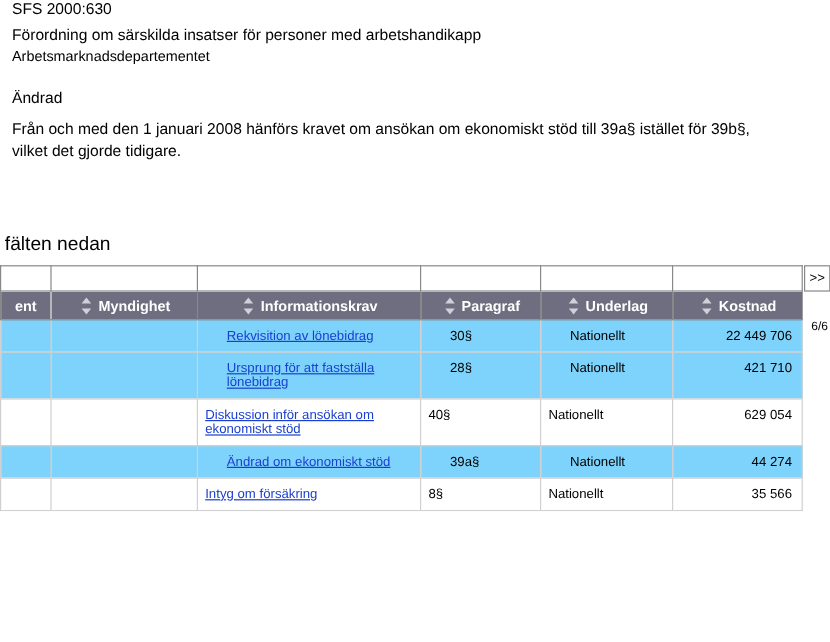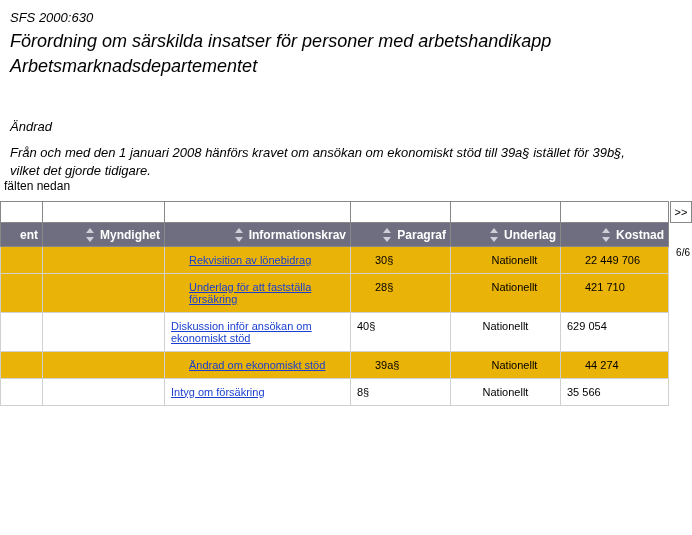--- a/index.html
+++ b/index.html
@@ -1,42 +1,42 @@
 <!DOCTYPE html>
 <html><head>
 <meta charset="utf-8">
 <style>
   * { box-sizing: border-box; margin: 0; padding: 0; }
   body { font-family: Arial, Helvetica, sans-serif; font-size: 12px; color: #000; background: #fff; width: 692px; }
-  .header-block { padding: 10px 10px 0 10px; font-style: italic; }
+  .header-block { padding: 0 10px 0 10px; }
   .sfs-title { font-size: 13px; margin-bottom: 6px; }
-  .sfs-desc { font-size: 18px; margin-bottom: 4px; }
-  .sfs-dept { font-size: 18px; margin-bottom: 42px; }
+  .sfs-desc { font-size: 13px; margin-bottom: 4px; }
+  .sfs-dept { font-size: 12px; margin-bottom: 20px; }
   .changed-label { font-size: 13px; margin-bottom: 10px; }
-  .changed-text { font-size: 13px; max-width: 620px; line-height: 1.35; }
-  .filter-hint { font-size: 12px; padding-left: 4px; line-height: 1.3; margin-bottom: 6px; }
+  .changed-text { font-size: 13px; margin-bottom: 60px; max-width: 620px; line-height: 1.35; }
+  .filter-hint { font-size: 16px; padding-left: 4px; line-height: 1.3; margin-bottom: 6px; }
   .table-wrap { position: relative; }
   table { border-collapse: collapse; width: 668px; table-layout: fixed; }
   col.c1 { width: 42px; }
   col.c2 { width: 122px; }
   col.c3 { width: 186px; }
   col.c4 { width: 100px; }
   col.c5 { width: 110px; }
   col.c6 { width: 108px; }
   .filter-row td { border: 1px solid #888; padding: 2px; background: #fff; }
   .filter-row input { width: 100%; border: none; outline: none; font-size: 12px; padding: 2px 3px; height: 16px; }
-  .header-row th { background: #6e6e80; color: #fff; font-weight: bold; font-size: 12px; border: 1px solid #888; padding: 4px 4px; position: relative; text-align: right; }
+  .header-row th { background: #6e6e80; color: #fff; font-weight: bold; font-size: 12px; border: 1px solid #888; padding: 4px 4px; position: relative; text-align: center; }
   .header-row th .label { display: inline-block; vertical-align: middle; }
   .sort-icon { display: inline-block; width: 14px; height: 14px; vertical-align: middle; margin-right: 3px; position: relative; }
   .sort-icon::before { content: ""; position: absolute; left: 3px; top: 0; width: 0; height: 0; border-left: 4px solid transparent; border-right: 4px solid transparent; border-bottom: 5px solid #cfd0da; }
   .sort-icon::after { content: ""; position: absolute; left: 3px; bottom: 0; width: 0; height: 0; border-left: 4px solid transparent; border-right: 4px solid transparent; border-top: 5px solid #cfd0da; }
   tbody tr td { border: 1px solid #d0d0d0; padding: 7px 6px; font-size: 11px; vertical-align: top; }
-  tbody tr.alt td { background: #eab308; padding-left: 24px; }
-  tbody tr td.num { padding-right: 8px; }
-  tbody tr td.center { text-align: center; }
+  tbody tr.alt td { background: #7dd3fc; padding-left: 24px; }
+  tbody tr td.num { text-align: right; padding-right: 8px; }
+  tbody tr td.center { text-align: left; }
   .link { color: #1a3fcf; text-decoration: underline; cursor: pointer; }
   .next-btn { position: absolute; right: 0; top: 0; width: 22px; height: 22px; border: 1px solid #888; background: #fff; font-size: 11px; text-align: center; line-height: 20px; cursor: pointer; }
   .page-count { position: absolute; right: 2px; top: 26px; font-size: 10px; color: #000; margin-top: 20px; }
 </style>
 </head>
 <body>
 
 <div class="header-block">
   <div class="sfs-title">SFS 2000:630</div>
   <div class="sfs-desc">Förordning om särskilda insatser för personer med arbetshandikapp</div>
@@ -84,21 +84,21 @@
           <td></td>
           <td></td>
           <td><span class="link">Rekvisition av lönebidrag</span></td>
           <td>30§</td>
           <td class="center">Nationellt</td>
           <td class="num">22 449 706</td>
         </tr>
         <tr class="alt">
           <td></td>
           <td></td>
-          <td><span class="link">Underlag för att fastställa försäkring</span></td>
+          <td><span class="link">Ursprung för att fastställa lönebidrag</span></td>
           <td>28§</td>
           <td class="center">Nationellt</td>
           <td class="num">421 710</td>
         </tr>
         <tr>
           <td></td>
           <td></td>
           <td><span class="link">Diskussion inför ansökan om ekonomiskt stöd</span></td>
           <td>40§</td>
           <td class="center">Nationellt</td>

